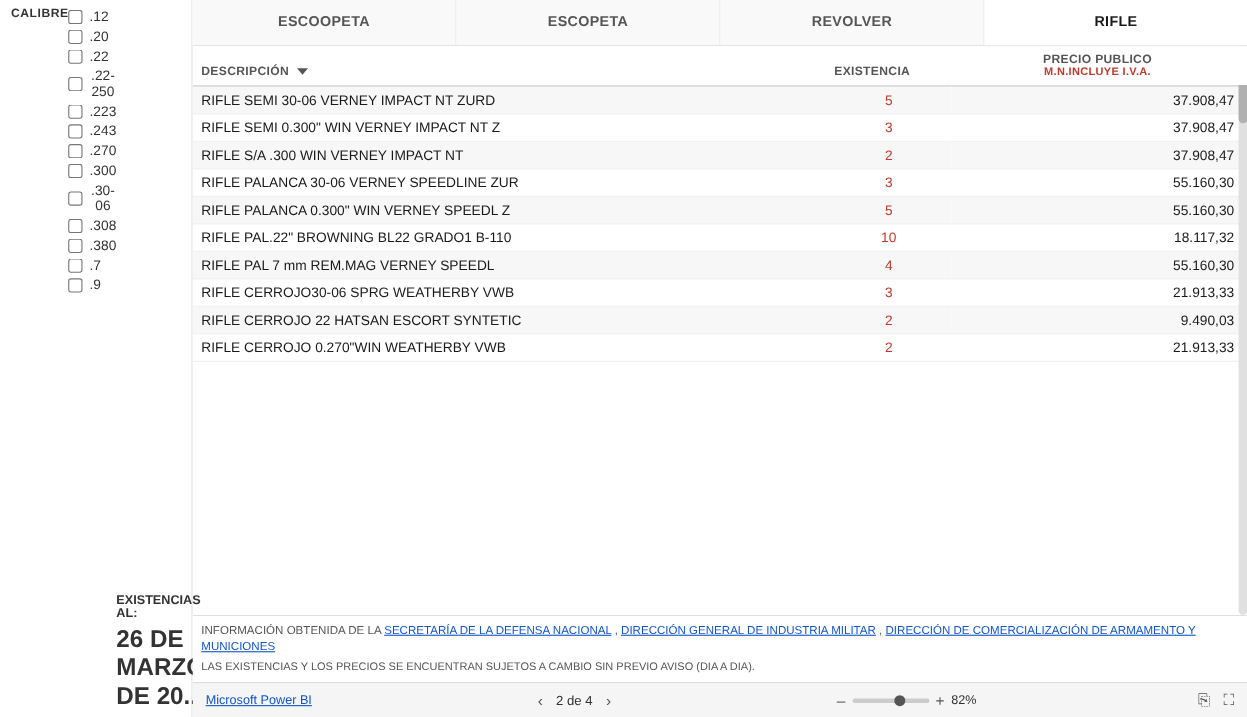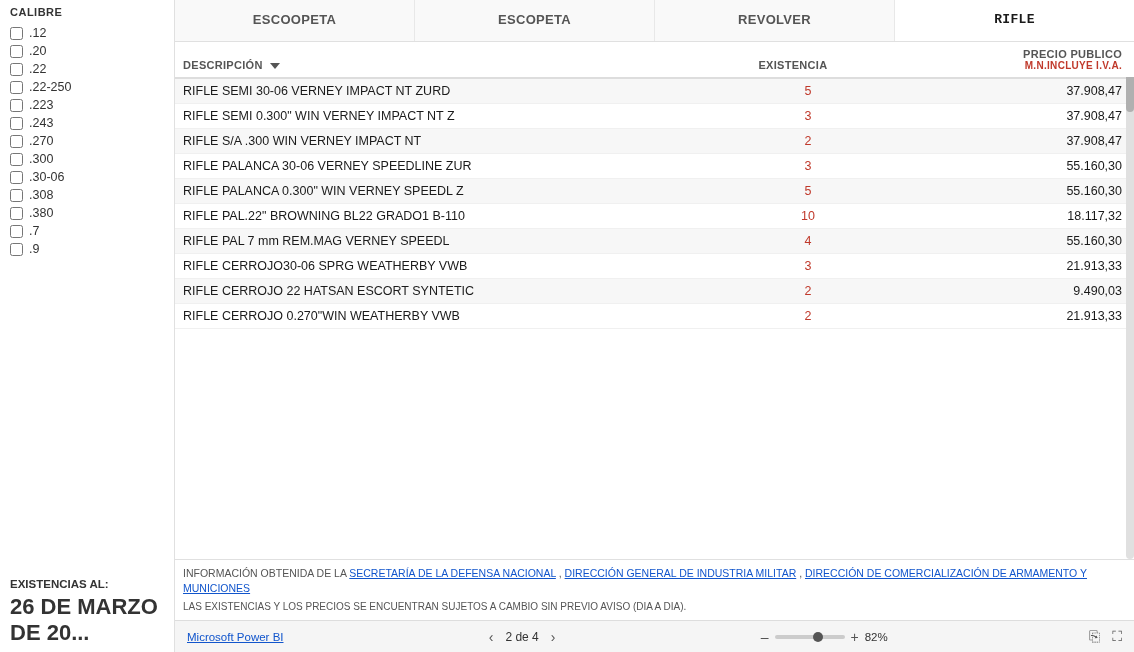--- a/index.html
+++ b/index.html
@@ -18,21 +18,21 @@
       width: 100%;
       height: 100%;
     }
     
     .sidebar {
       width: 175px;
       min-width: 175px;
       padding: 6px 10px;
       border-right: 1px solid #e0e0e0;
       display: flex;
-      flex-direction: column;
+      flex-direction: row;
     }
     .sidebar-title {
       font-size: 11px;
       font-weight: 700;
       color: #333;
       margin-bottom: 6px;
       letter-spacing: 0.5px;
     }
     .checkbox-item {
       display: flex;
@@ -42,20 +42,21 @@
       cursor: pointer;
     }
     .checkbox-item input[type="checkbox"] {
       width: 13px;
       height: 13px;
       cursor: pointer;
     }
     .checkbox-label {
       font-size: 12.5px;
       color: #333;
+      text-align: center;
     }
     .sidebar-footer {
       margin-top: auto;
       padding-top: 8px;
     }
     .existencias-label {
       font-size: 11.5px;
       font-weight: 600;
       color: #333;
     }
@@ -86,21 +87,21 @@
       text-align: center;
       padding: 12px 8px;
       font-size: 13px;
       font-weight: 600;
       color: #555;
       border-right: 1px solid #e8e8e8;
       cursor: pointer;
       background: #f9f9f9;
       letter-spacing: 0.3px;
     }
-    .category-tab:last-child { border-right: none; font-family: Liberation Mono, monospace; }
+    .category-tab:last-child { border-right: none; }
     .category-tab.active {
       background: #fff;
       color: #1a1a1a;
       border-bottom: 2px solid #fff;
     }
 
     
     .table-area {
       flex: 1;
       overflow-y: auto;
@@ -133,21 +134,21 @@
       padding: 6px 8px;
       font-size: 11px;
       font-weight: 700;
       color: #555;
       letter-spacing: 0.3px;
       width: 12%;
       border-bottom: 2px solid #ddd;
       vertical-align: bottom;
     }
     .col-price {
-      text-align: right;
+      text-align: center;
       padding: 6px 12px 6px 8px;
       font-size: 11px;
       font-weight: 700;
       color: #555;
       letter-spacing: 0.3px;
       width: 28%;
       border-bottom: 2px solid #ddd;
       vertical-align: bottom;
     }
     .col-price-sub {

